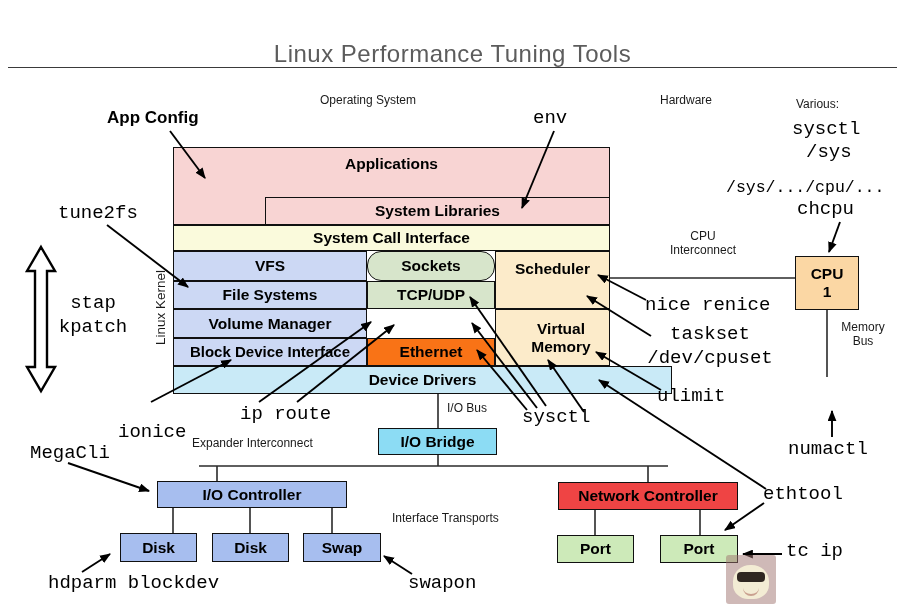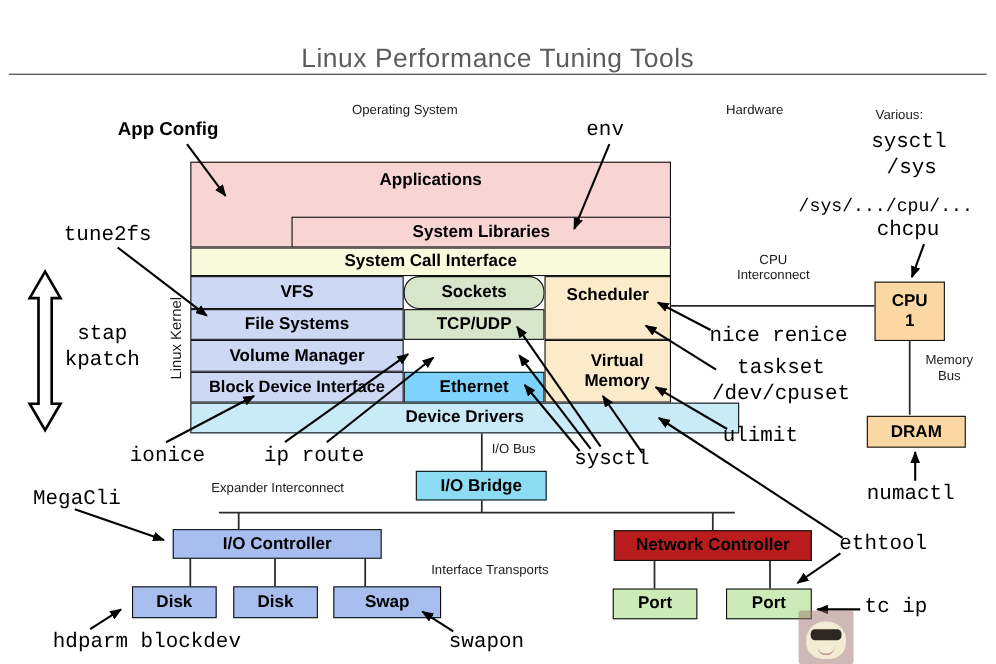--- a/index.html
+++ b/index.html
@@ -73,60 +73,57 @@
   <div class="box" style="left: 173px; top: 338px; width: 194px; height: 28px; background-color: rgb(204, 216, 244);">
     <span class="t" style="font-size:15px;">Block Device Interface</span>
     </div>
 
   <div class="box" style="left: 367px; top: 251px; width: 128px; height: 30px; background-color: rgb(215, 229, 203); border-radius: 14px;">
     <span class="t">Sockets</span>
     </div>
   <div class="box" style="left: 367px; top: 281px; width: 128px; height: 28px; background-color: rgb(215, 229, 203);">
     <span class="t">TCP/UDP</span>
     </div>
-  <div class="box" style="left: 367px; top: 338px; width: 128px; height: 28px; background-color: #7dd3fc;">
+  <div class="box" style="left: 367px; top: 338px; width: 128px; height: 28px; background-color: #f97316;">
     <span class="t">Ethernet</span>
     </div>
 
   <div class="box top" style="left: 495px; top: 251px; width: 115px; height: 58px; padding-top: 8px; background-color: rgb(252, 235, 202);">
     <span class="t">Scheduler</span>
     </div>
   <div class="box" style="left: 495px; top: 309px; width: 115px; height: 57px; background-color: rgb(252, 235, 202);">
     <span class="t" style="width:72px;margin-left:17px;">Virtual Memory</span>
     </div>
 
   <div class="box" style="left: 173px; top: 366px; width: 499px; height: 28px; background-color: rgb(201, 234, 247);">
     <span class="t">Device Drivers</span>
     </div>
 
   <div class="box" style="left: 795px; top: 256px; width: 64px; height: 54px; background-color: rgb(251, 215, 164);">
     <span class="t"><span>CPU</span><br>
     <span>1</span></span>
     </div>
-  <div class="box" style="left: 788px; top: 378px; width: 90px; height: 29px; background-color: rgb(251, 215, 164);">
-    <span class="t">DRAM</span>
-    </div>
 
   <div class="box" style="left: 378px; top: 428px; width: 119px; height: 27px; background-color: rgb(140, 220, 244);">
     <span class="t">I/O Bridge</span>
     </div>
   <div class="box" style="left: 157px; top: 481px; width: 190px; height: 27px; background-color: rgb(167, 190, 239);">
     <span class="t">I/O Controller</span>
     </div>
   <div class="box" style="left: 120px; top: 533px; width: 77px; height: 29px; background-color: rgb(167, 190, 239);">
     <span class="t">Disk</span>
     </div>
   <div class="box" style="left: 212px; top: 533px; width: 77px; height: 29px; background-color: rgb(167, 190, 239);">
     <span class="t">Disk</span>
     </div>
-  <div class="box" style="left: 303px; top: 533px; width: 98px; height: 29px; background-color: rgb(167, 190, 239);">
+  <div class="box" style="left: 303px; top: 533px; width: 78px; height: 29px; background-color: rgb(167, 190, 239);">
     <span class="t">Swap</span>
     </div>
 
-  <div class="box" style="left: 558px; top: 482px; width: 180px; height: 28px; background-color: #b91c1c;">
+  <div class="box" style="left: 558px; top: 482px; width: 180px; height: 28px; background-color: #ef4444;">
     <span class="t">Network Controller</span>
     </div>
   <div class="box" style="left: 557px; top: 535px; width: 77px; height: 28px; background-color: rgb(205, 234, 185);">
     <span class="t">Port</span>
     </div>
   <div class="box" style="left: 660px; top: 535px; width: 78px; height: 28px; background-color: rgb(205, 234, 185);">
     <span class="t">Port</span>
     </div>
 
   <div class="sansbold" style="left:107px;top:108px;">App Config</div>
@@ -136,21 +133,21 @@
 kpatch</div>
   <div class="mono" style="left:792px;top:118px;">sysctl</div>
   <div class="mono" style="left:806px;top:141px;">/sys</div>
   <div class="mono small" style="left:726px;top:178px;">/sys/.../cpu/...</div>
   <div class="mono" style="left:797px;top:198px;">chcpu</div>
   <div class="mono" style="left:618px;top:294px;margin-left:27px;">nice renice</div>
   <div class="mono" style="left:634px;top:323px;width:152px;text-align:center;white-space:pre-line;">taskset
 /dev/cpuset</div>
   <div class="mono" style="left:657px;top:385px;">ulimit</div>
   <div class="mono" style="left:522px;top:406px;">sysctl</div>
-  <div class="mono" style="left:118px;top:403px;">ionice</div>
+  <div class="mono" style="left:118px;top:421px;">ionice</div>
   <div class="mono" style="left:240px;top:403px;">ip route</div>
   <div class="mono" style="left:30px;top:442px;">MegaCli</div>
   <div class="mono" style="left:48px;top:572px;">hdparm blockdev</div>
   <div class="mono" style="left:408px;top:572px;">swapon</div>
   <div class="mono" style="left:763px;top:483px;">ethtool</div>
   <div class="mono" style="left:786px;top:540px;">tc ip</div>
   <div class="mono" style="left:788px;top:438px;">numactl</div>
 
   <svg class="overlay" width="905" height="604" viewBox="0 0 905 604">
     <defs>

